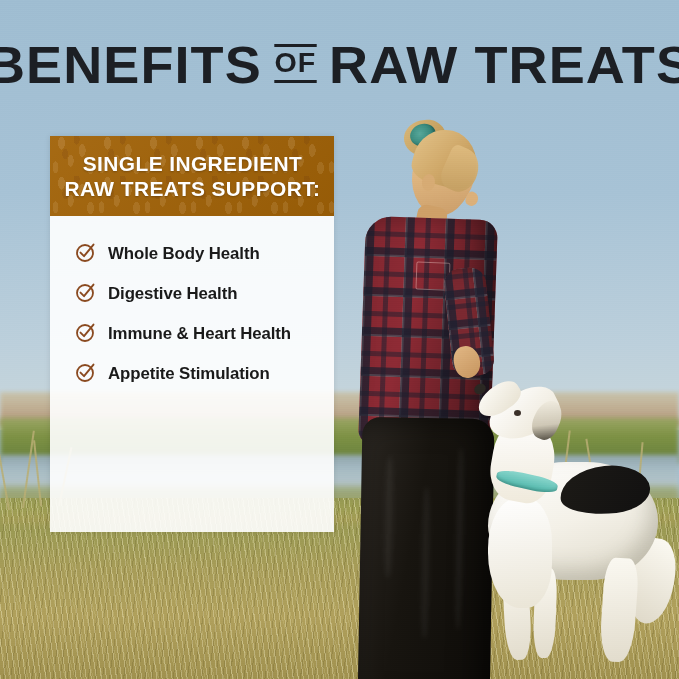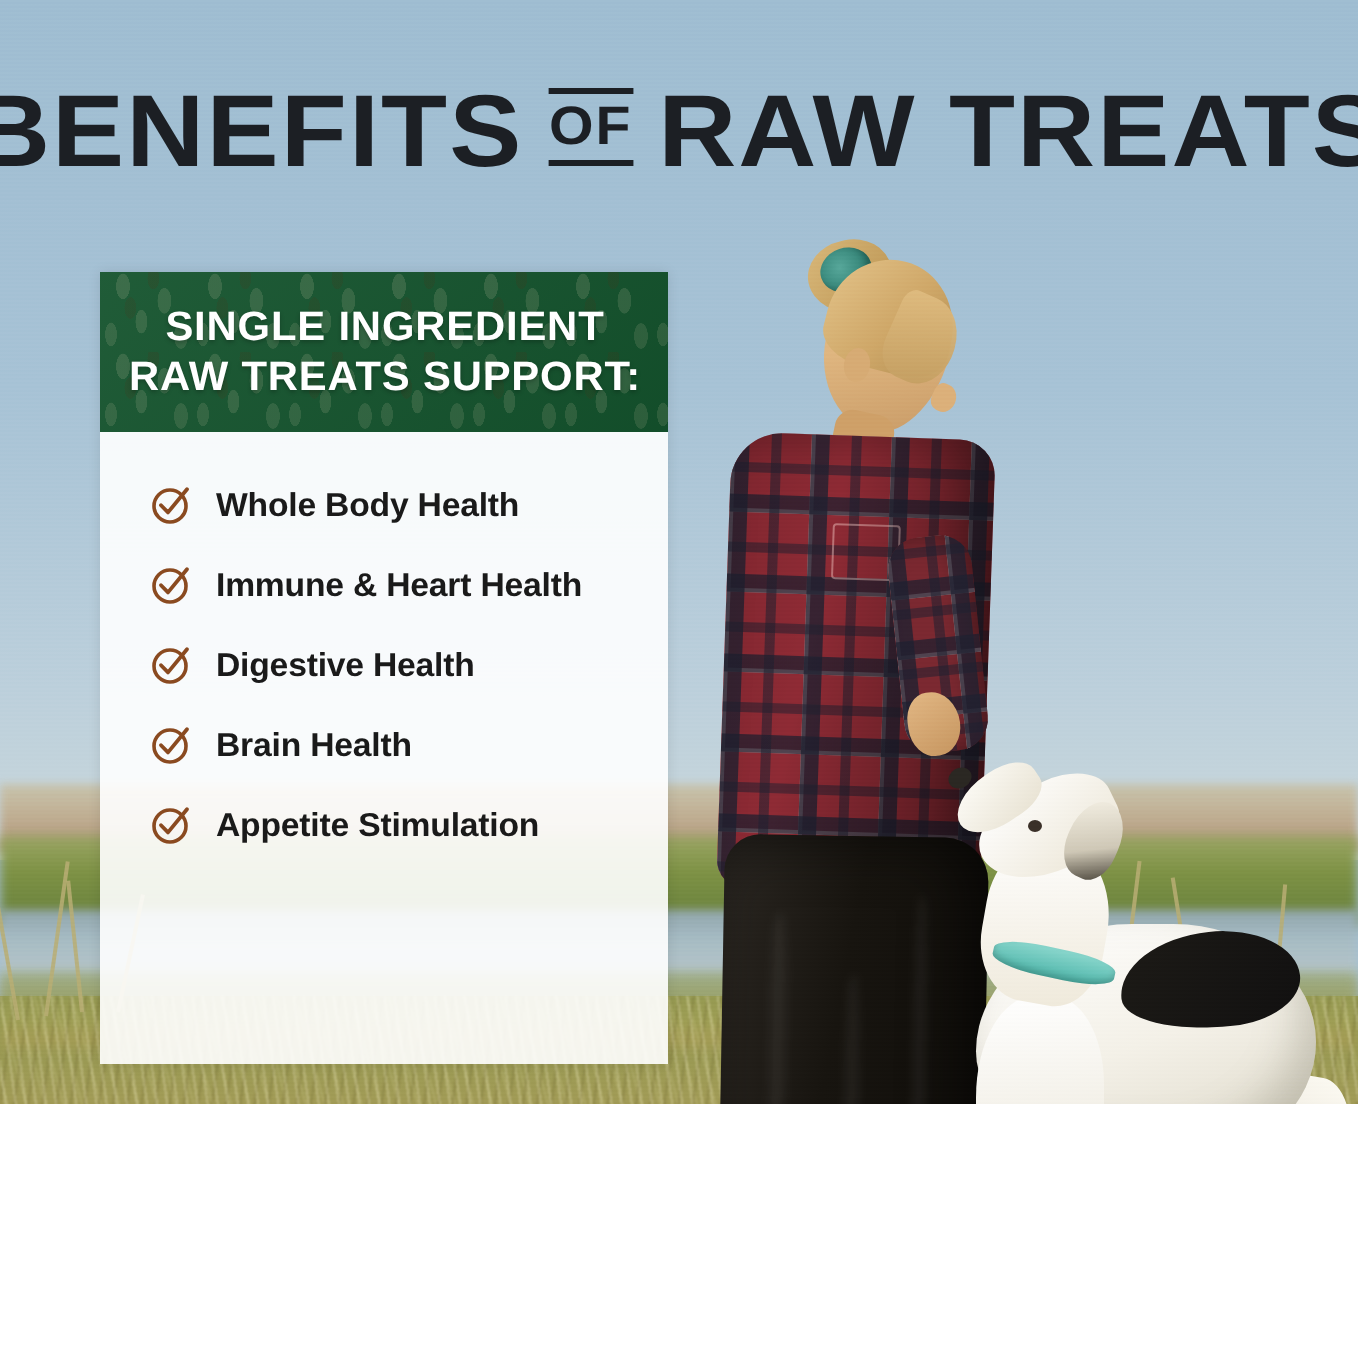--- a/index.html
+++ b/index.html
@@ -7,21 +7,21 @@
   html,body{ background:#fff; }
   body{
     width:679px; height:679px;
     font-family:"Liberation Sans", sans-serif;
     overflow:hidden;
   }
 
   
   #poster{
     position:relative;
-    width:679px; height:552px;
+    width:679px; height:679px;
     overflow:hidden;
     background:#a4c0d4;
   }
 
   
   .photo{ position:absolute; left:0; top:0; width:679px; height:679px; }
 
   
   .sky{
     position:absolute; left:0; top:0; width:679px; height:430px;
@@ -285,21 +285,21 @@
 
   
   .card{
     position:absolute; left:50px; top:136px;
     width:284px; height:396px;
     box-shadow:0 0 6px rgba(0,0,0,.10);
   }
   .card-head{
     position:relative;
     height:80px;
-    background:#14532d;
+    background:#a16207;
     overflow:hidden;
     display:flex; align-items:center; justify-content:center;
   }
   .card-head .leaf-tex{
     position:absolute; inset:0;
     background-image:
       radial-gradient(ellipse 7px 13px at 25% 18%, rgba(255,230,200,.13) 48%, transparent 50%),
       radial-gradient(ellipse 7px 13px at 70% 36%, rgba(255,230,200,.12) 48%, transparent 50%),
       radial-gradient(ellipse 6px 12px at 45% 62%, rgba(255,230,200,.12) 48%, transparent 50%),
       radial-gradient(ellipse 7px 13px at 88% 80%, rgba(255,230,200,.11) 48%, transparent 50%),
@@ -454,42 +454,33 @@
       </div>
 
 
       <div class="benefit">
         <span class="check">
           <svg width="24" height="24" viewBox="0 0 24 24" fill="none">
             <circle cx="11" cy="13" r="8" stroke="#8a4a20" stroke-width="1.8"></circle>
             <path d="M6.5 12.6 L10 16.2 L19.5 4.6" stroke="#8a4a20" stroke-width="1.9" stroke-linecap="round" stroke-linejoin="round" fill="none"></path>
           </svg>
         </span>
-        <span class="benefit-label">Immune &amp; Heart Health</span>
+        <span class="benefit-label">Digestive Health</span>
       </div>
 
       <div class="benefit">
         <span class="check">
           <svg width="24" height="24" viewBox="0 0 24 24" fill="none">
             <circle cx="11" cy="13" r="8" stroke="#8a4a20" stroke-width="1.8"></circle>
             <path d="M6.5 12.6 L10 16.2 L19.5 4.6" stroke="#8a4a20" stroke-width="1.9" stroke-linecap="round" stroke-linejoin="round" fill="none"></path>
           </svg>
         </span>
-        <span class="benefit-label">Digestive Health</span>
-      </div>
-
-      <div class="benefit">
-        <span class="check">
-          <svg width="24" height="24" viewBox="0 0 24 24" fill="none">
-            <circle cx="11" cy="13" r="8" stroke="#8a4a20" stroke-width="1.8"></circle>
-            <path d="M6.5 12.6 L10 16.2 L19.5 4.6" stroke="#8a4a20" stroke-width="1.9" stroke-linecap="round" stroke-linejoin="round" fill="none"></path>
-          </svg>
-        </span>
-        <span class="benefit-label">Brain Health</span>
-      </div>
+        <span class="benefit-label">Immune &amp; Heart Health</span>
+      </div>
+
 
 
       <div class="benefit">
         <span class="check">
           <svg width="24" height="24" viewBox="0 0 24 24" fill="none">
             <circle cx="11" cy="13" r="8" stroke="#8a4a20" stroke-width="1.8"></circle>
             <path d="M6.5 12.6 L10 16.2 L19.5 4.6" stroke="#8a4a20" stroke-width="1.9" stroke-linecap="round" stroke-linejoin="round" fill="none"></path>
           </svg>
         </span>
         <span class="benefit-label">Appetite Stimulation</span>

